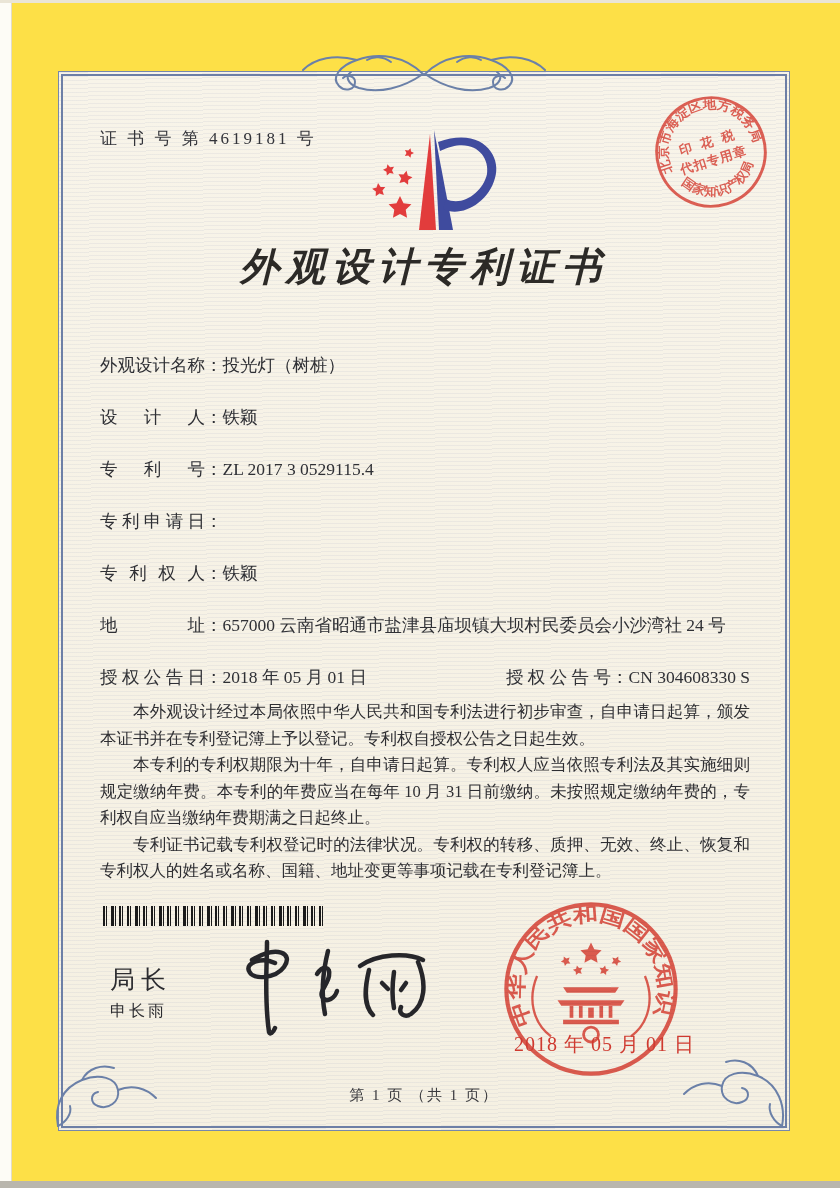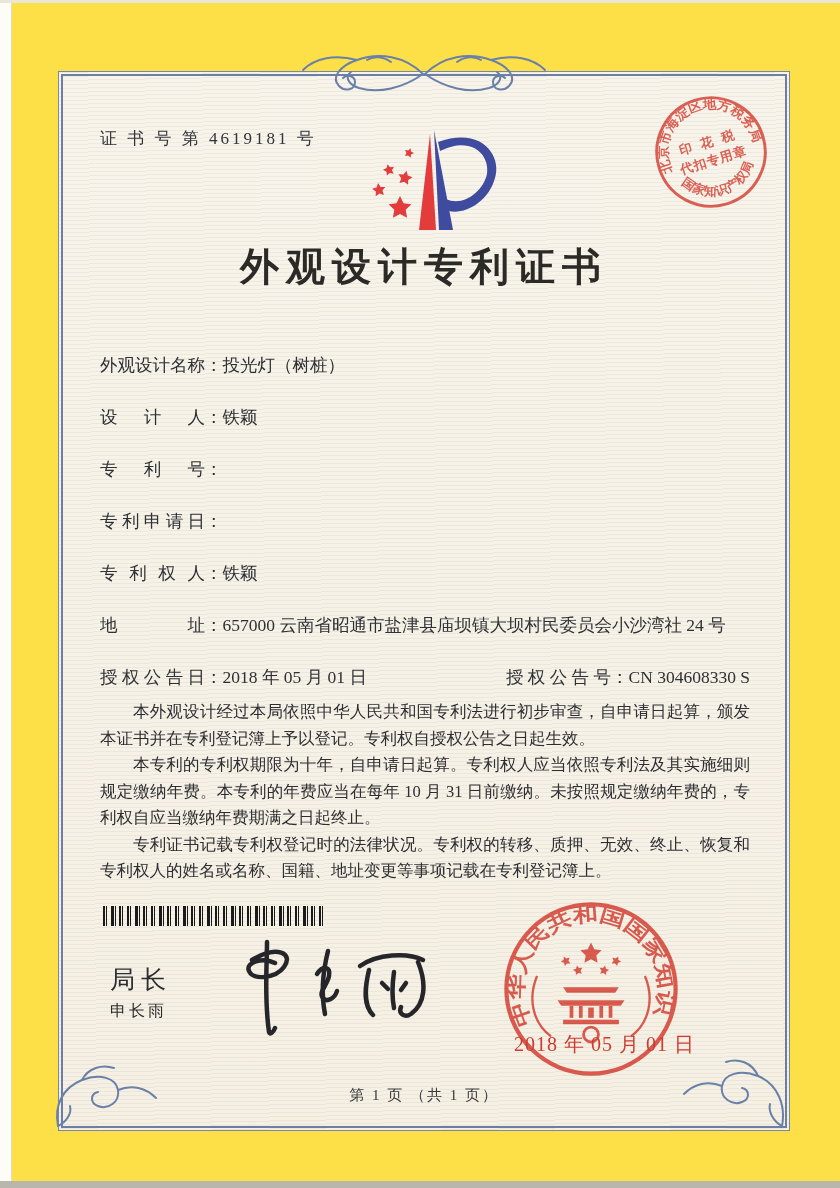--- a/index.html
+++ b/index.html
@@ -21,21 +21,21 @@
 
   .cert-no{position:absolute;left:100px;top:127px;font-size:17px;letter-spacing:3px;color:#33343a;}
 
   .logo{position:absolute;left:342px;top:120px;width:165px;height:118px;}
 
   .tax-stamp{position:absolute;left:642px;top:83px;width:138px;height:138px;transform:rotate(-17deg);
              opacity:.92;mix-blend-mode:multiply;}
   .tax-stamp text{font-family:"Liberation Serif",serif;fill:#e2574e;font-weight:bold;}
 
   .title{position:absolute;left:59px;top:240px;width:730px;text-align:center;font-size:39px;
-         font-weight:bold;letter-spacing:7px;color:#2c2a27;}
+         font-weight:bold;letter-spacing:7px;color:#2c2a27;font-style:italic;}
 
   .fields{position:absolute;left:100px;top:352px;width:650px;font-size:17.5px;color:#2f3035;}
   .frow{display:flex;line-height:27px;margin-bottom:25px;}
   .flabel{display:inline-block;width:105px;text-align:justify;text-align-last:justify;flex:none;}
   .fcolon{flex:none;}
   .fvalue{flex:1;min-width:0;font-family:Liberation Serif, serif;}
   .frow-grant{display:flex;justify-content:space-between;line-height:27px;gap:44px;}
   .gpair{display:flex;}
   .gpair .flabel{width:105px;}
 
@@ -153,20 +153,21 @@
         <span class="fvalue">投光灯（树桩）</span>
     </div>
     <div class="frow">
       <span class="flabel">设计人</span>
         <span class="fcolon">：</span>
         <span class="fvalue">铁颖</span>
     </div>
     <div class="frow">
       <span class="flabel">专利号</span>
         <span class="fcolon">：</span>
+        <span class="fvalue">ZL 2017 3 0529115.4</span>
     </div>
     <div class="frow">
       <span class="flabel">专利申请日</span>
         <span class="fcolon">：</span>
     </div>
     <div class="frow">
       <span class="flabel">专利权人</span>
         <span class="fcolon">：</span>
         <span class="fvalue">铁颖</span>
     </div>

